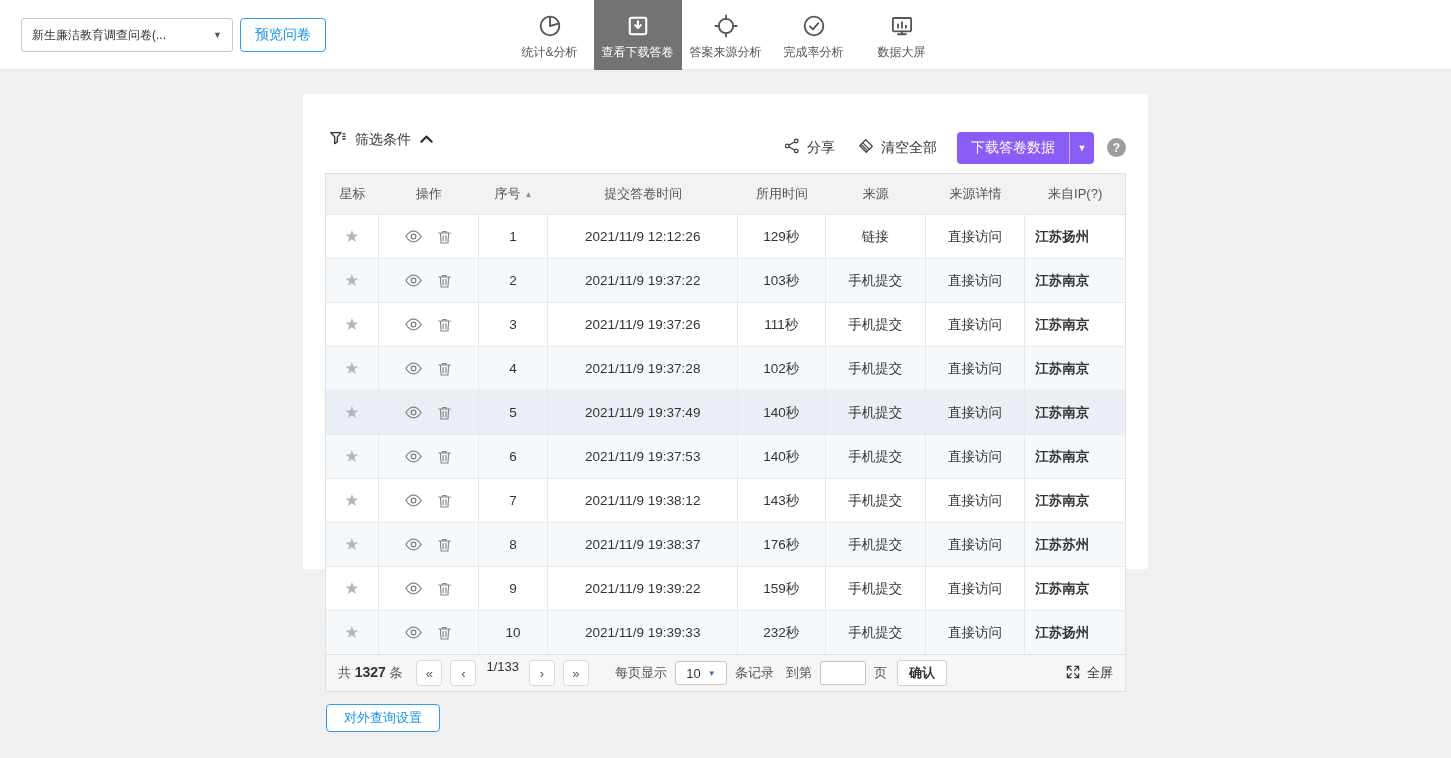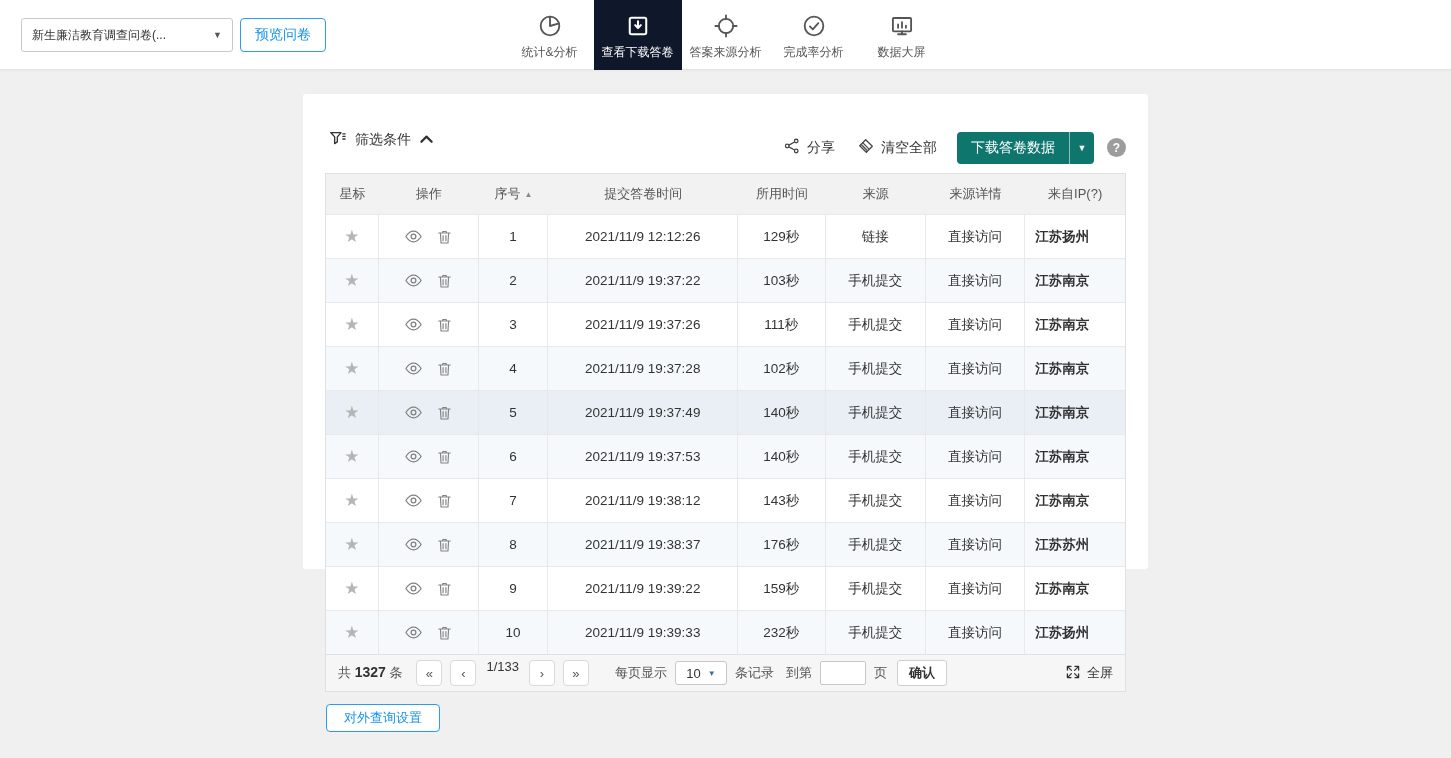--- a/index.html
+++ b/index.html
@@ -11,32 +11,32 @@
   .survey-select { position:absolute; left:21px; top:18px; width:212px; height:34px; border:1px solid #c9c9c9; border-radius:3px; background:#fff; display:flex; align-items:center; padding:0 10px; cursor:pointer; }
   .survey-select .sel-text { font-size:12px; color:#333; white-space:nowrap; overflow:hidden; flex:1; }
   .survey-select .sel-caret { font-size:9px; color:#555; margin-left:6px; }
   .btn-outline { background:#fff; border:1px solid #2a9df1; color:#1894e8; border-radius:4px; font-size:14px; cursor:pointer; font-family:inherit; }
   .preview-btn { position:absolute; left:240px; top:18px; width:86px; height:34px; }
 
   .tabs { position:absolute; left:50%; top:0; transform:translateX(-50%); height:70px; display:flex; }
   .tab { width:88px; height:70px; display:flex; flex-direction:column; align-items:center; justify-content:center; gap:7px; color:#555; cursor:pointer; }
   .tab .tab-label { font-size:12px; line-height:1; }
   .tab svg { display:block; }
-  .tab.active { background:#0f172a; color:#fff; }
+  .tab.active { background:#737373; color:#fff; }
 
   
   .card { position:absolute; left:303px; top:94px; width:845px; height:475px; background:#fff; border-radius:3px; padding:0 22px; }
 
   .card-toolbar { margin-top:30px; height:32px; display:flex; align-items:center; }
   .filter-group { display:flex; align-items:center; gap:8px; cursor:pointer; margin-left:3px; }
   .filter-group .f-label { font-size:14px; color:#333; }
   .toolbar-right { margin-left:auto; display:flex; align-items:center;margin-top:15px; }
   .tool-link { display:flex; align-items:center; gap:6px; font-size:14px; color:#333; cursor:pointer; }
   .tool-link + .tool-link { margin-left:22px; }
-  .split-btn { margin-left:20px; height:32px; display:flex; align-items:stretch; background:#0f766e; border-radius:4px; overflow:hidden; cursor:pointer; }
+  .split-btn { margin-left:20px; height:32px; display:flex; align-items:stretch; background:#8b5cf6; border-radius:4px; overflow:hidden; cursor:pointer; }
   .split-main { color:#fff; font-size:14px; display:flex; align-items:center; padding:0 14px; }
   .split-caret { width:25px; display:flex; align-items:center; justify-content:center; border-left:1px solid rgba(255,255,255,.55); color:#fff; font-size:9px; }
   .help-circle { margin-left:13px; width:19px; height:19px; border-radius:50%; background:#9c9c9c; color:#fff; font-size:12px; font-weight:bold; display:flex; align-items:center; justify-content:center; cursor:pointer; }
 
   
   .table { margin-top:17px; width:801px; border:1px solid #e0e0e0; }
   .thead { display:flex; height:40px; background:#f2f2f2; font-size:13px; color:#555; }
   .thead .cell { display:flex; align-items:center; justify-content:center; }
   .sort-arrow { font-size:8px; color:#8a8a8a; margin-left:4px; }
   .trow { display:flex; height:44px; background:#fff; border-top:1px solid #e9e9e9; font-size:13.5px; color:#333; }

